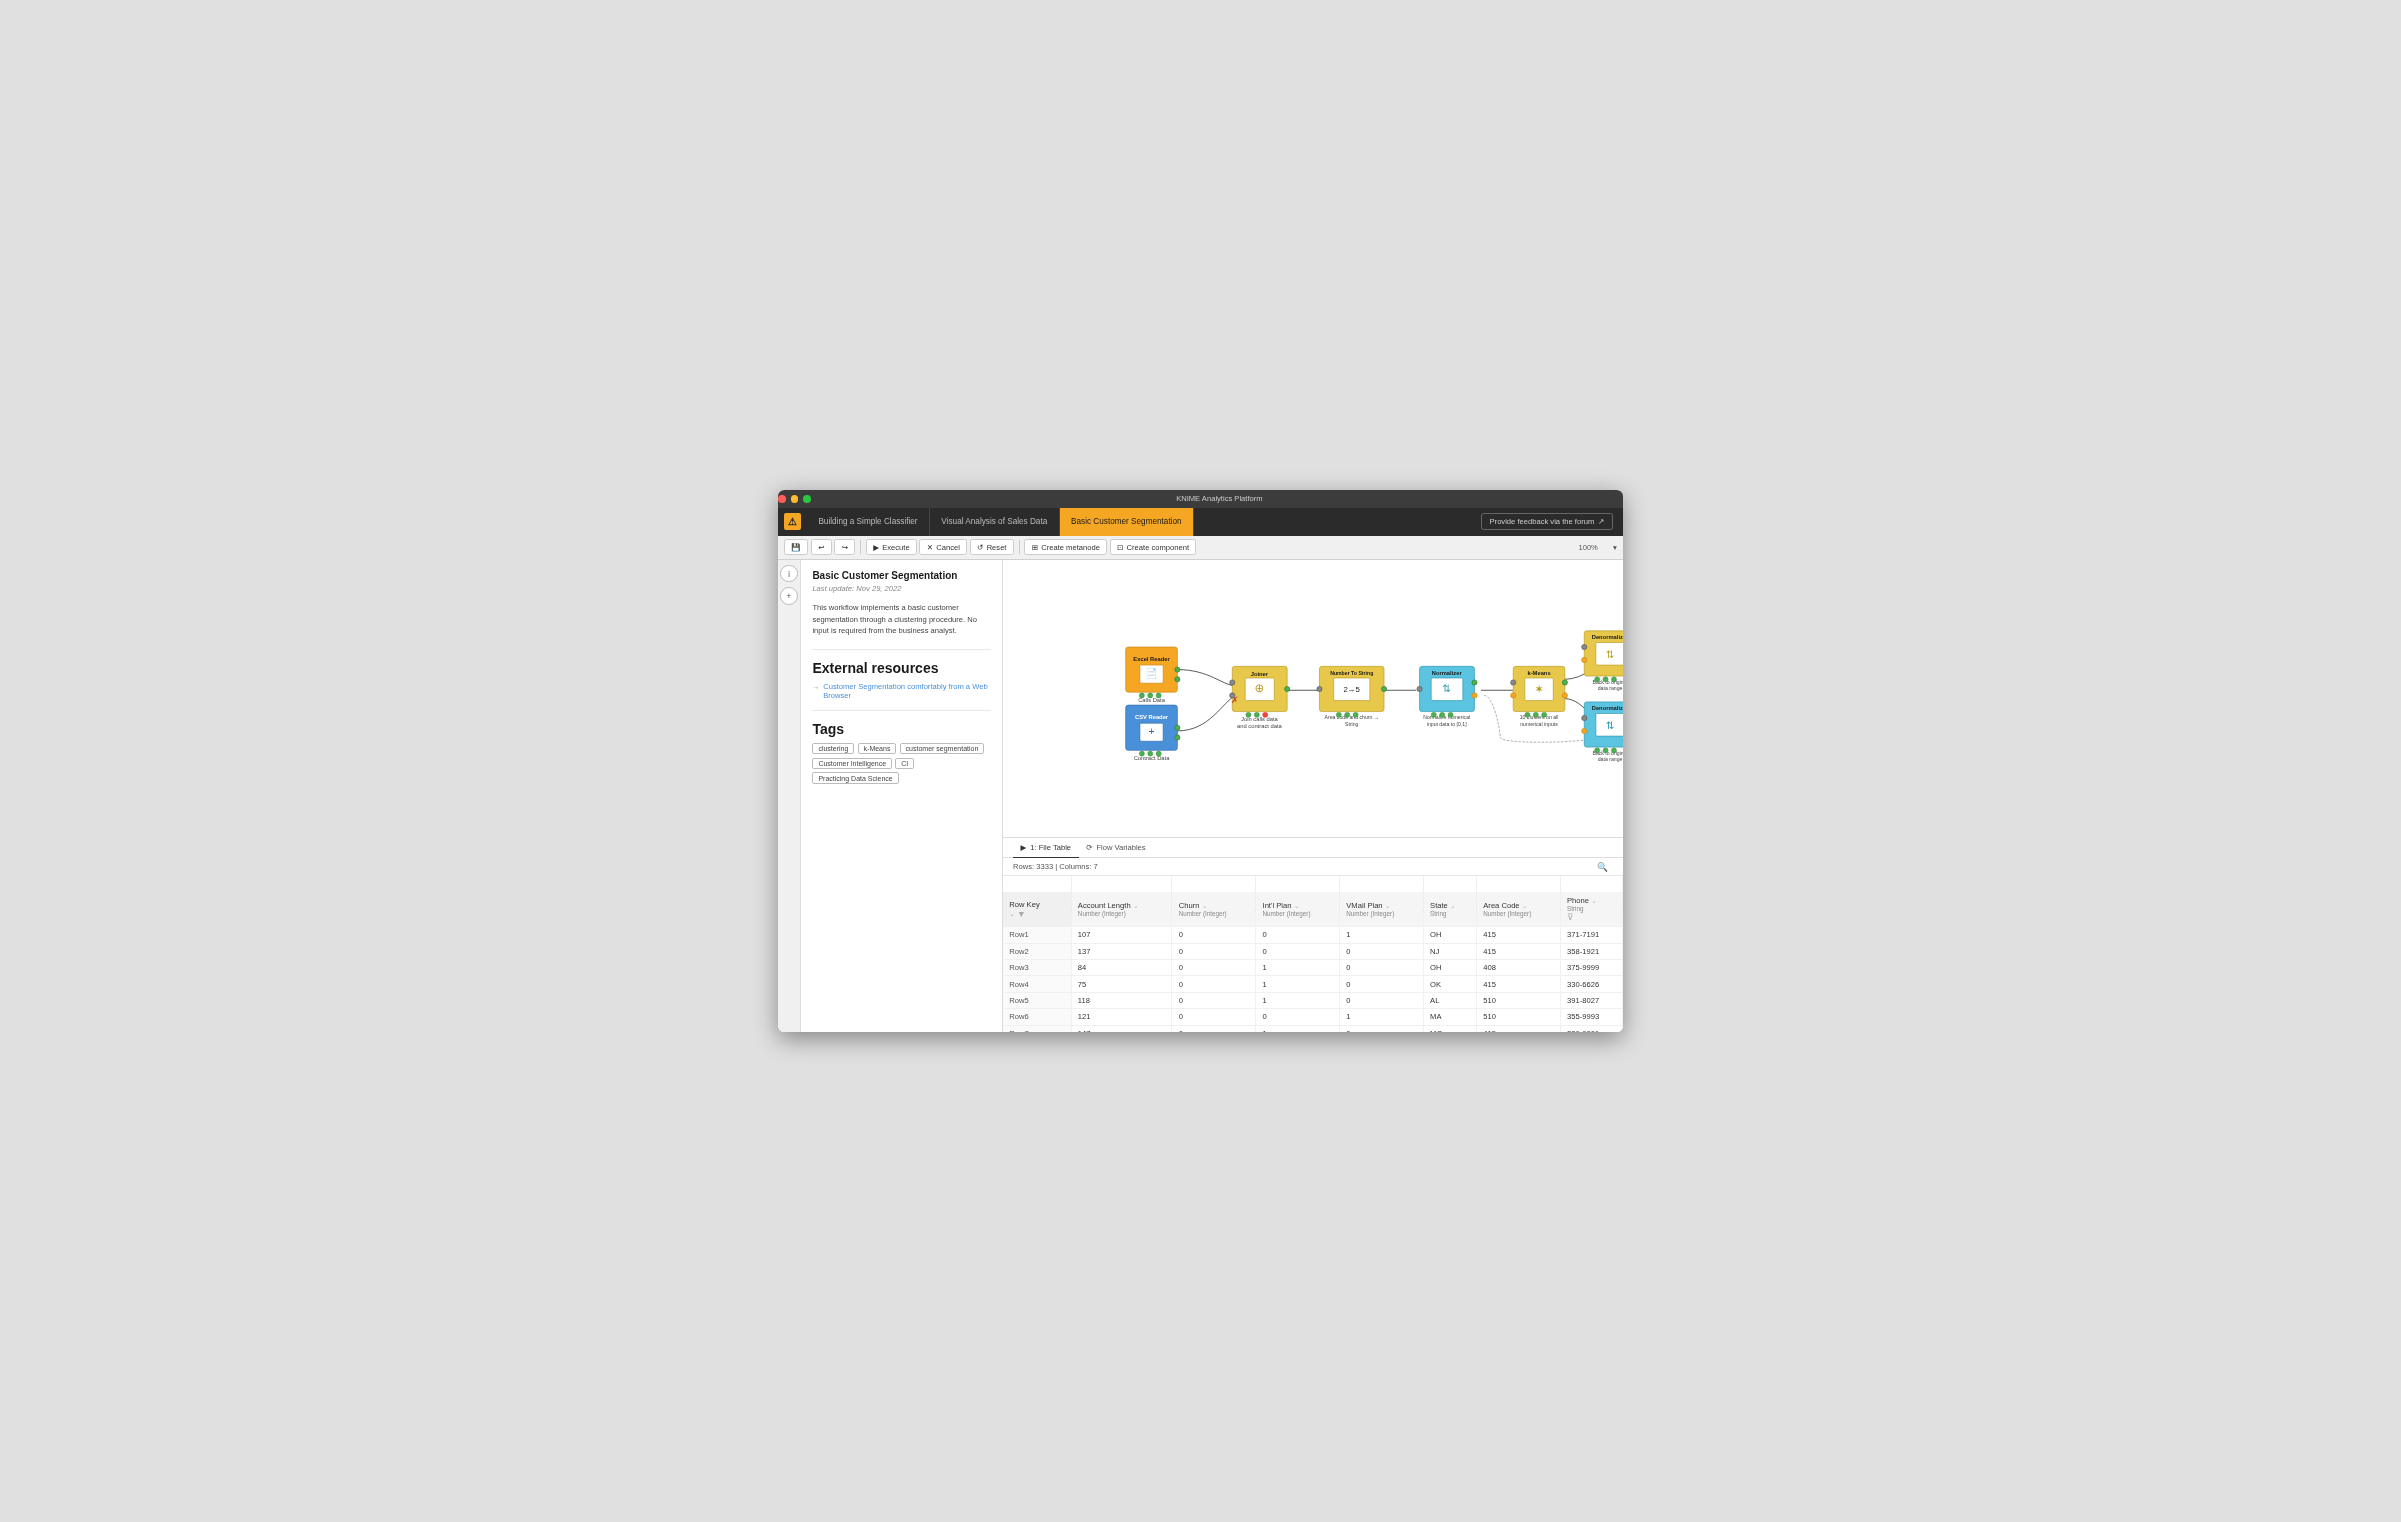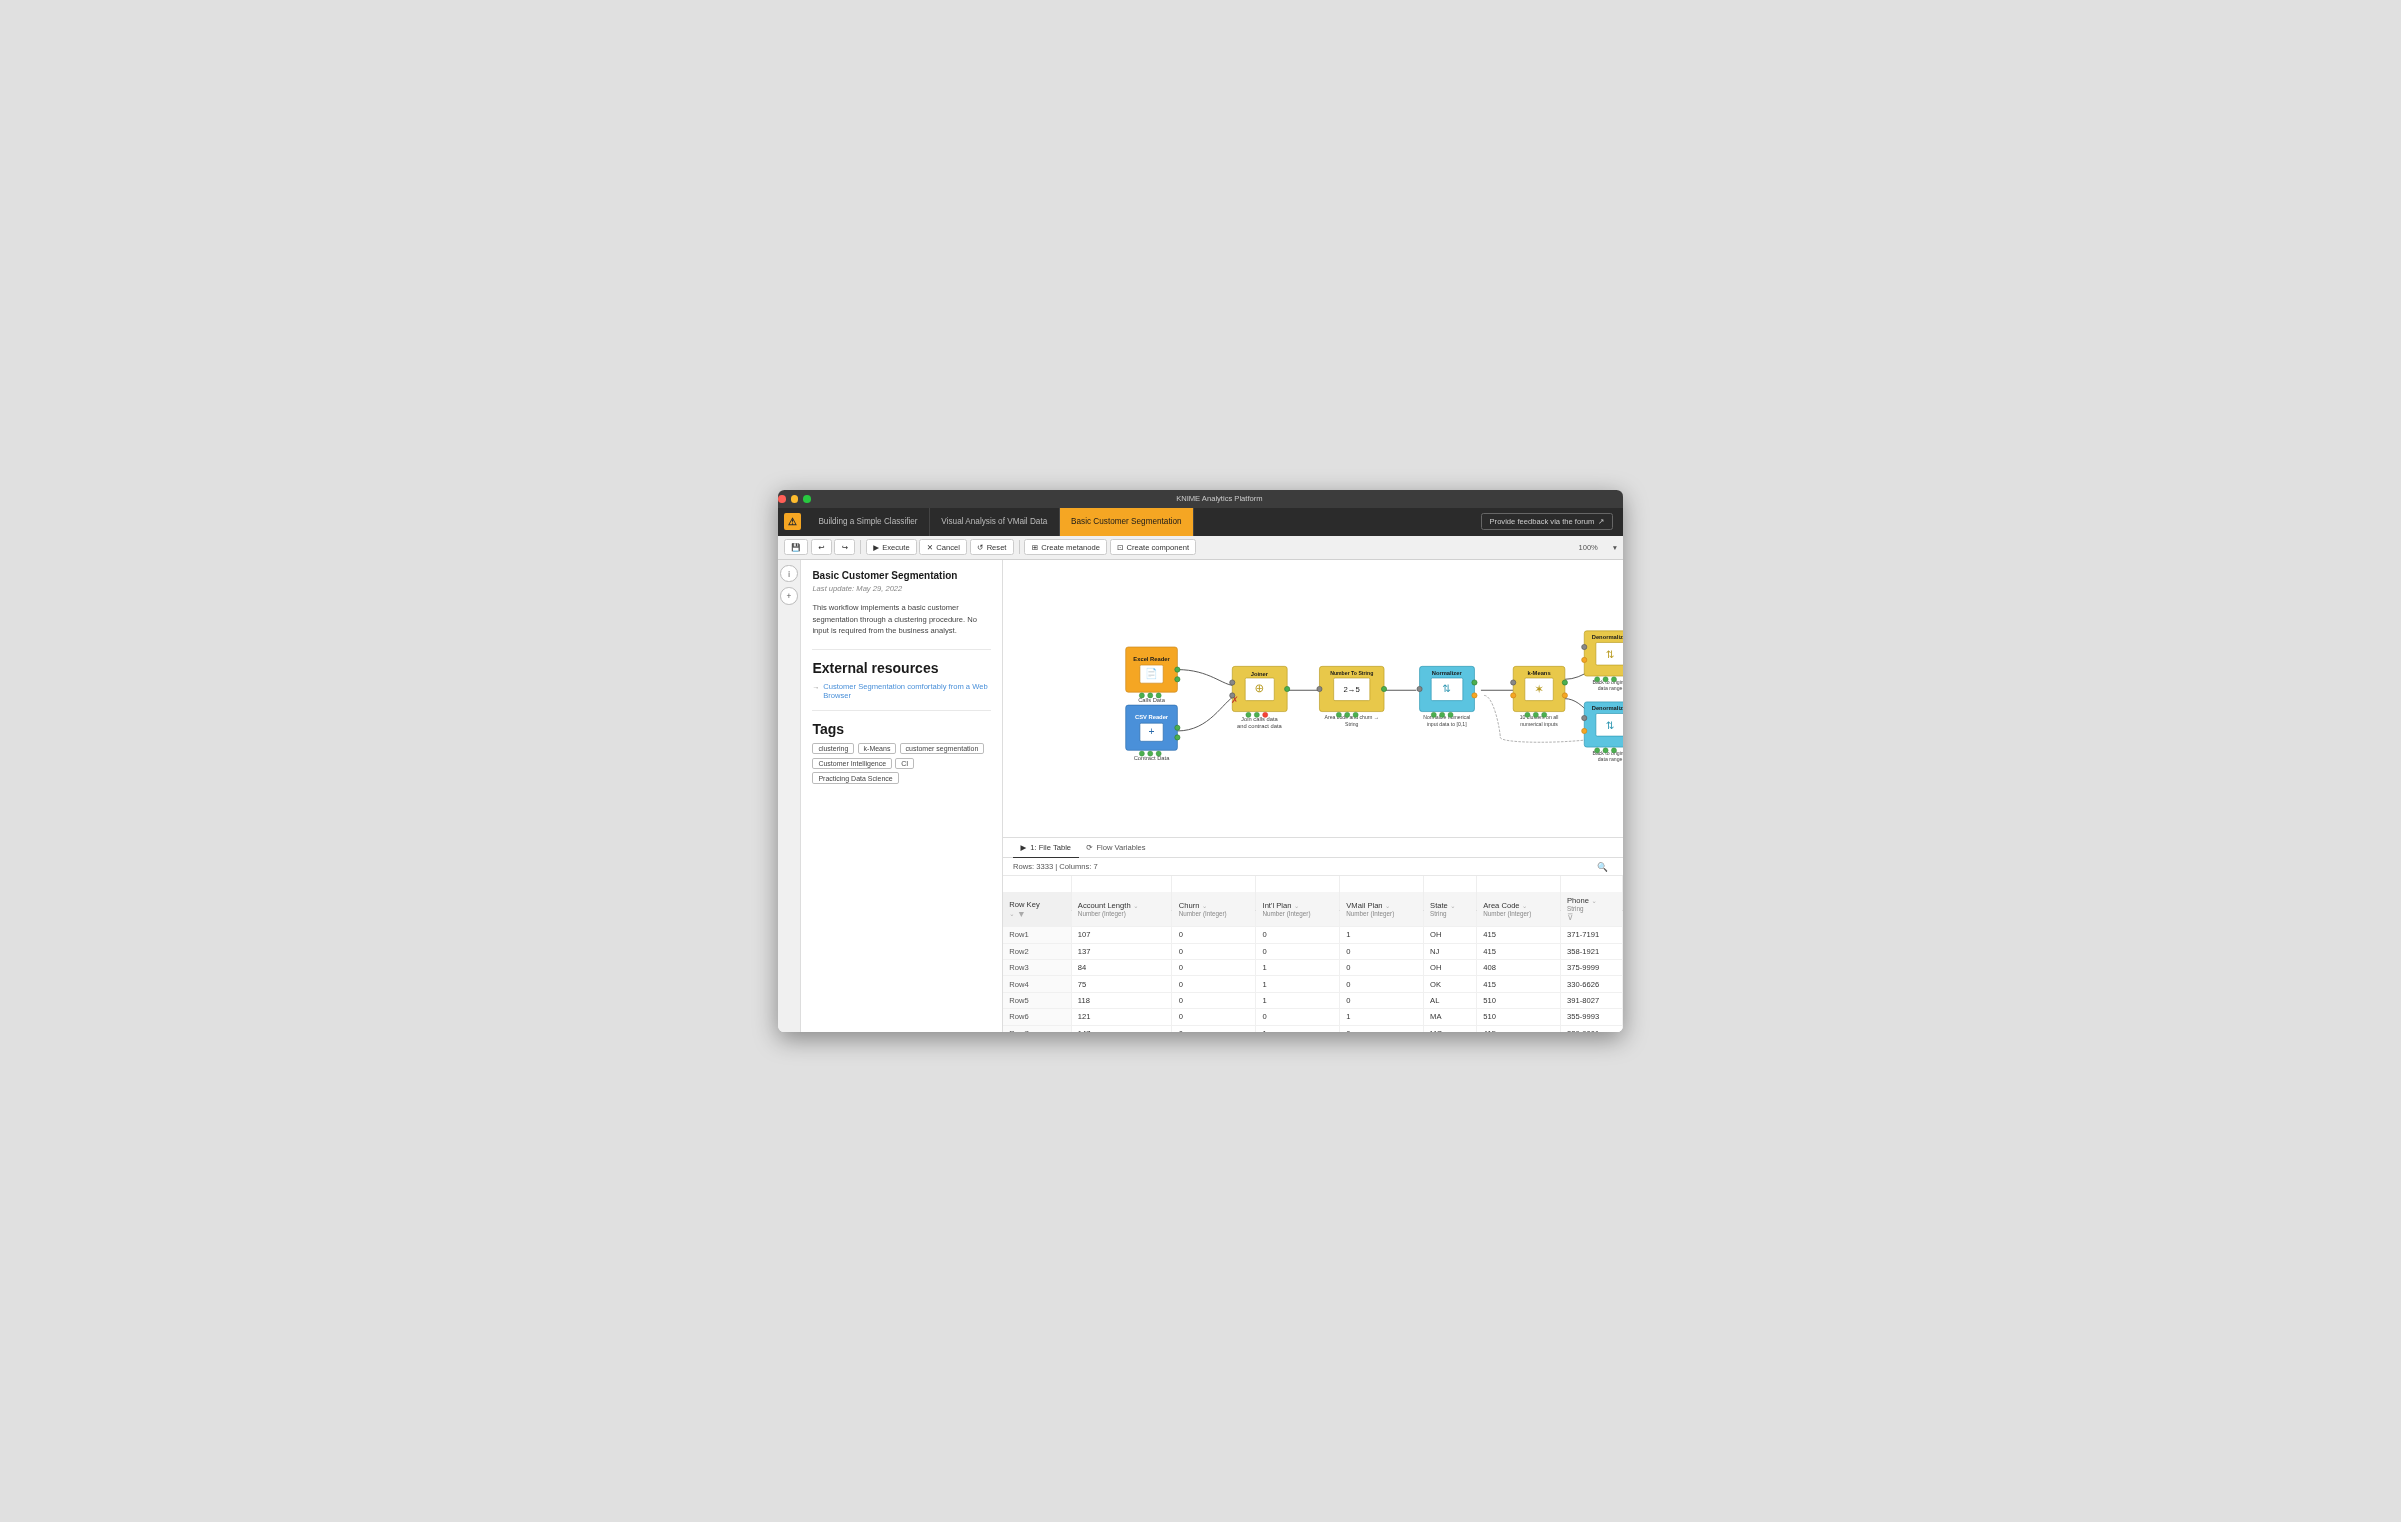--- a/index.html
+++ b/index.html
@@ -366,21 +366,21 @@
 
   <div class="tabbar">
     <div class="tabbar-left">
       <div class="warning-icon">⚠</div>
     </div>
     <div class="tabs">
       <div class="tab">
         <span>Building a Simple Classifier</span>
       </div>
       <div class="tab">
-        <span>Visual Analysis of VMail Data</span>
+        <span>Visual Analysis of Sales Data</span>
       </div>
       <div class="tab active">
         <span>Basic Customer Segmentation</span>
       </div>
     </div>
     <div class="tabbar-right">
       <button class="feedback-btn">
         <span>Provide feedback via the forum</span>
         <span>↗</span>
       </button>
@@ -428,21 +428,21 @@
   <div class="main">
 
     <div class="sidebar-icons">
       <div class="sidebar-icon-btn">ℹ</div>
       <div class="sidebar-icon-btn">+</div>
     </div>
 
     <div class="sidebar">
       <div class="sidebar-content">
         <div class="sidebar-title">Basic Customer Segmentation</div>
-        <div class="sidebar-date">Last update: May 29, 2022</div>
+        <div class="sidebar-date">Last update: Nov 29, 2022</div>
         <div class="sidebar-desc">This workflow implements a basic customer segmentation through a clustering procedure. No input is required from the business analyst.</div>
         <div class="sidebar-divider"></div>
         <div class="sidebar-section-title">External resources</div>
         <div class="sidebar-link">
           <span class="sidebar-arrow">→</span>
           <span>Customer Segmentation comfortably from a Web Browser</span>
         </div>
         <div class="sidebar-divider"></div>
         <div class="tags-section">
           <div class="sidebar-section-title">Tags</div>

